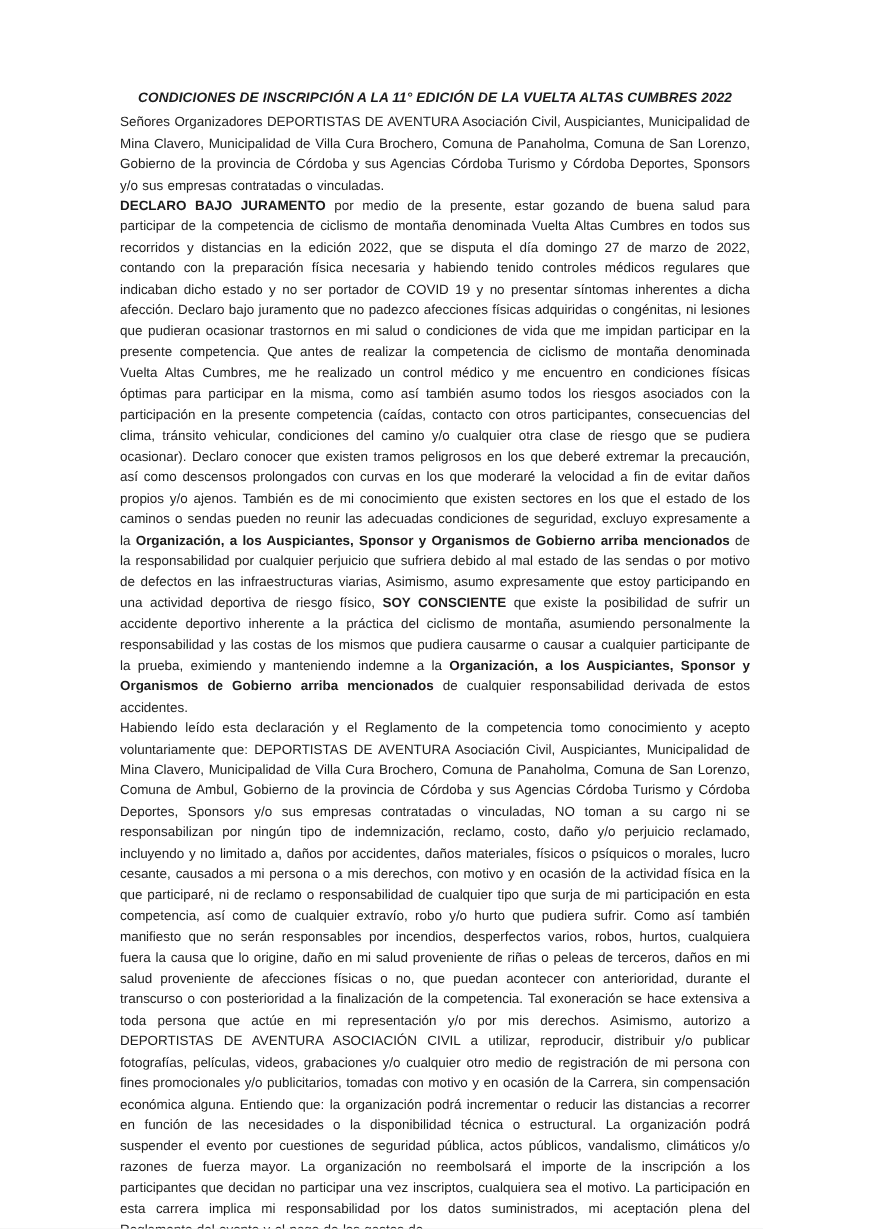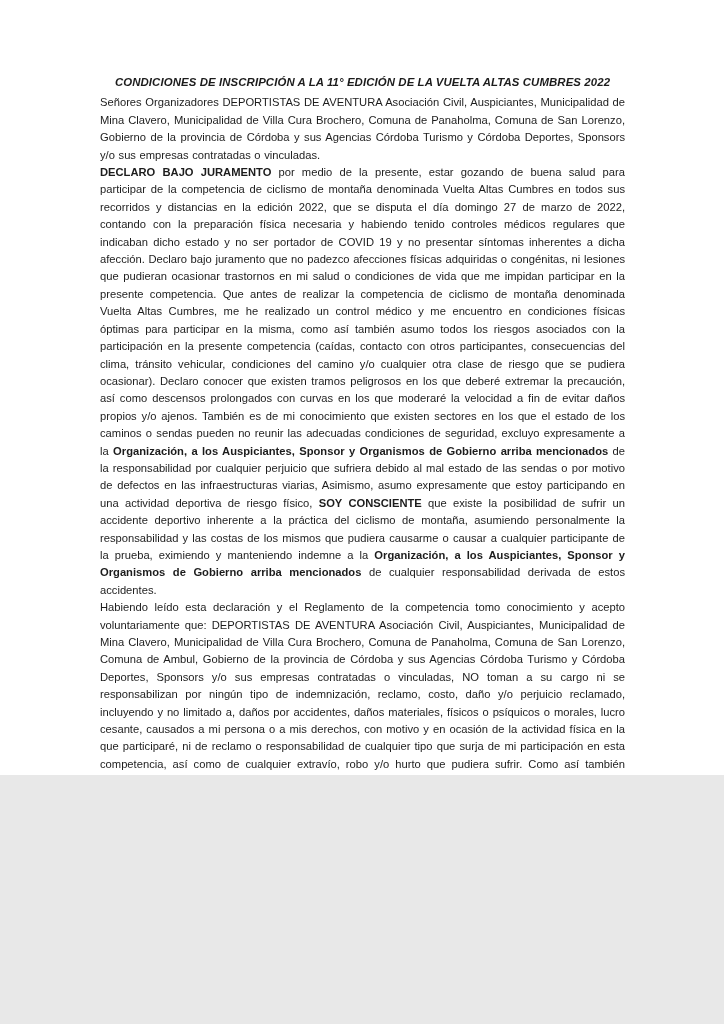--- a/index.html
+++ b/index.html
@@ -3,21 +3,21 @@
 <meta charset="utf-8">
 <style>
   html, body {
     margin: 0;
     padding: 0;
     background: #e8e8e8;
   }
   .page {
     position: relative;
     width: 724px;
-    height: 775px;
+    height: 1024px;
     margin: 0 auto;
     background: #ffffff;
     box-sizing: border-box;
     padding: 74px 99px 40px 100px;
     font-family: "Liberation Sans", "DejaVu Sans", sans-serif;
     color: #1c1c1c;
     overflow: hidden;
   }
   .doc-title {
     font-size: 11.4px;

